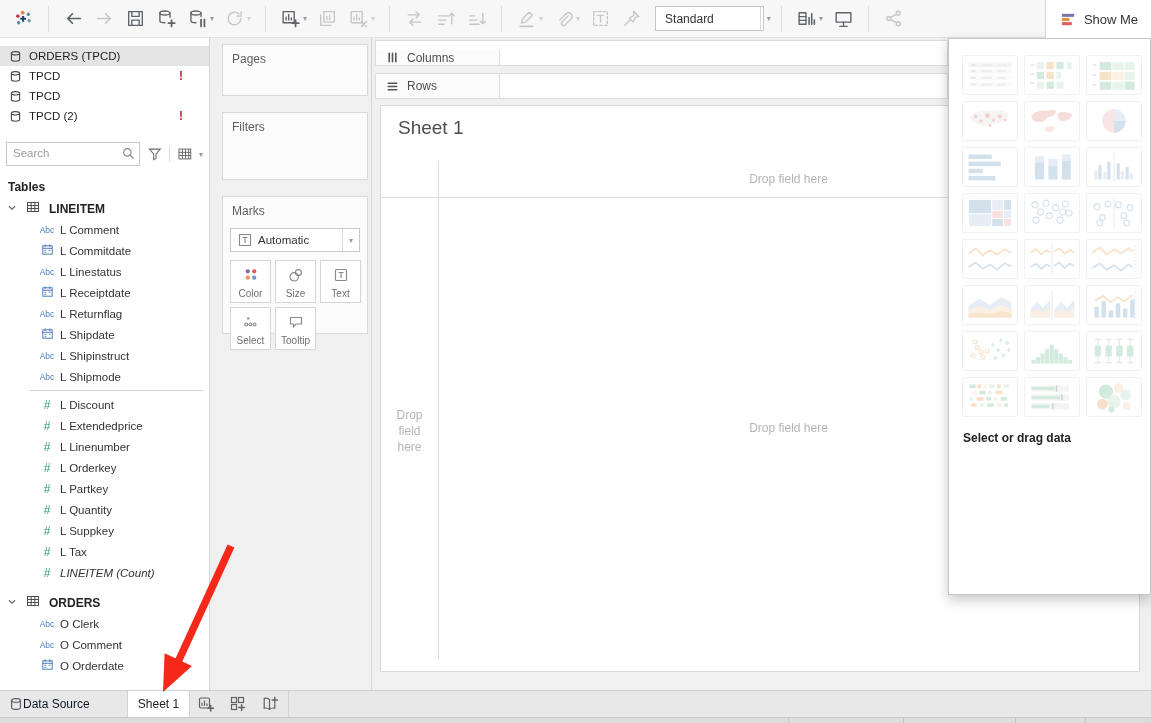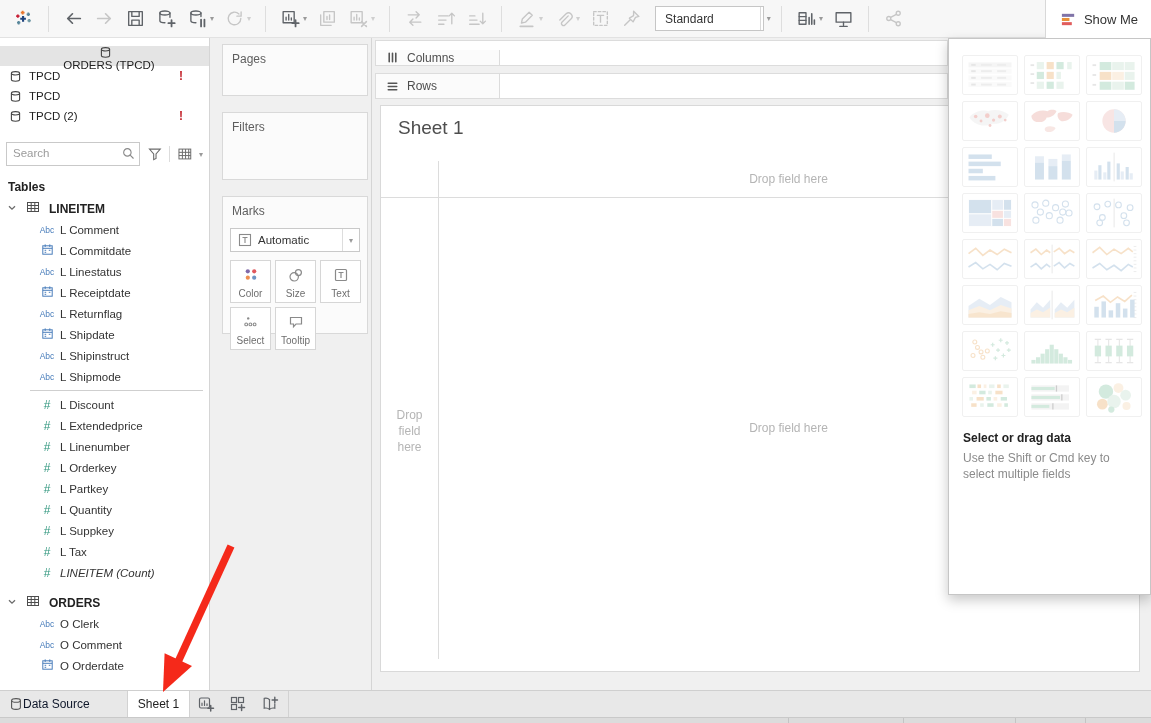--- a/index.html
+++ b/index.html
@@ -23,21 +23,21 @@
 
   
   #sidebar{position:absolute;left:0;top:38px;width:210px;bottom:0;background:#fff;border-right:1px solid #d5d5d5;box-sizing:border-box;overflow:hidden;}
   .tabbar{height:26px;display:flex;background:#f1f1f1;border-bottom:1px solid #e0e0e0;font-size:12px;}
   .tab{display:flex;align-items:center;justify-content:center;}
   .tab.active{width:76px;background:#fff;font-weight:bold;color:#222;border-right:1px solid #e0e0e0;}
   .tab.plain{width:108px;color:#555;border-right:1px solid #e0e0e0;}
   .collapse{margin-left:auto;display:flex;align-items:center;padding:0 8px;color:#888;font-size:13px;}
   #sources{padding-top:8px;}
   .srow{height:20px;display:flex;align-items:center;padding-left:9px;font-size:11.5px;color:#222;position:relative;}
-  .srow.sel{background:#e4e4e4;flex-direction:column;}
+  .srow.sel{background:#e4e4e4;}
   .srow .dbic{width:13px;height:13px;margin-right:7px;display:block;}
   .srow .err{position:absolute;right:26px;color:#c4262e;font-weight:bold;font-size:12px;}
   .searchrow{display:flex;align-items:center;margin:16px 6px 0 6px;height:24px;}
   .searchbox{position:relative;width:134px;height:22px;border:1px solid #c9c9c9;background:#fff;}
   .searchbox input{border:0;outline:none;width:106px;height:20px;font-size:11.5px;padding:0 0 0 6px;color:#333;font-family:inherit;background:transparent;}
   .searchbox input::placeholder{color:#9b9b9b;}
   .searchbox .mag{position:absolute;right:4px;top:4px;width:13px;height:13px;}
   .srtool{margin-left:7px;display:block;}
   .searchrow .sep{width:1px;height:16px;background:#dcdcdc;margin-left:7px;}
   .tables-label{margin:14px 0 4px 8px;font-size:12px;font-weight:bold;color:#222;}
@@ -928,21 +928,20 @@
             <circle cx="32" cy="9" r="5.5" fill="#f8e3c8"></circle>
             <circle cx="40" cy="17" r="6" fill="#d5e9dc"></circle>
             <circle cx="14" cy="27" r="6" fill="#f1c592"></circle>
             <circle cx="27" cy="24" r="7.5" fill="#d5e9dc"></circle>
             <circle cx="41" cy="29" r="4.5" fill="#f8e3c8"></circle>
             <circle cx="24" cy="33" r="3.5" fill="#a9d6bf"></circle>
           </svg>
         </div>
       </div>
     <div class="hint-title">Select or drag data</div>
-    <div class="hint-body">Use the Shift or Cmd key to select multiple fields</div>
   </div>
 
   <div id="bottombar">
     <div class="dstab">
       <svg viewBox="0 0 14 14" fill="none" stroke="#555" stroke-width="1.1">
         <ellipse cx="7" cy="3.4" rx="4.4" ry="1.8"></ellipse>
           <path d="M2.6 3.4v7.2c0 1 2 1.8 4.4 1.8s4.4-.8 4.4-1.8V3.4"></path>
       </svg>
       <span>Data Source</span>
     </div>

